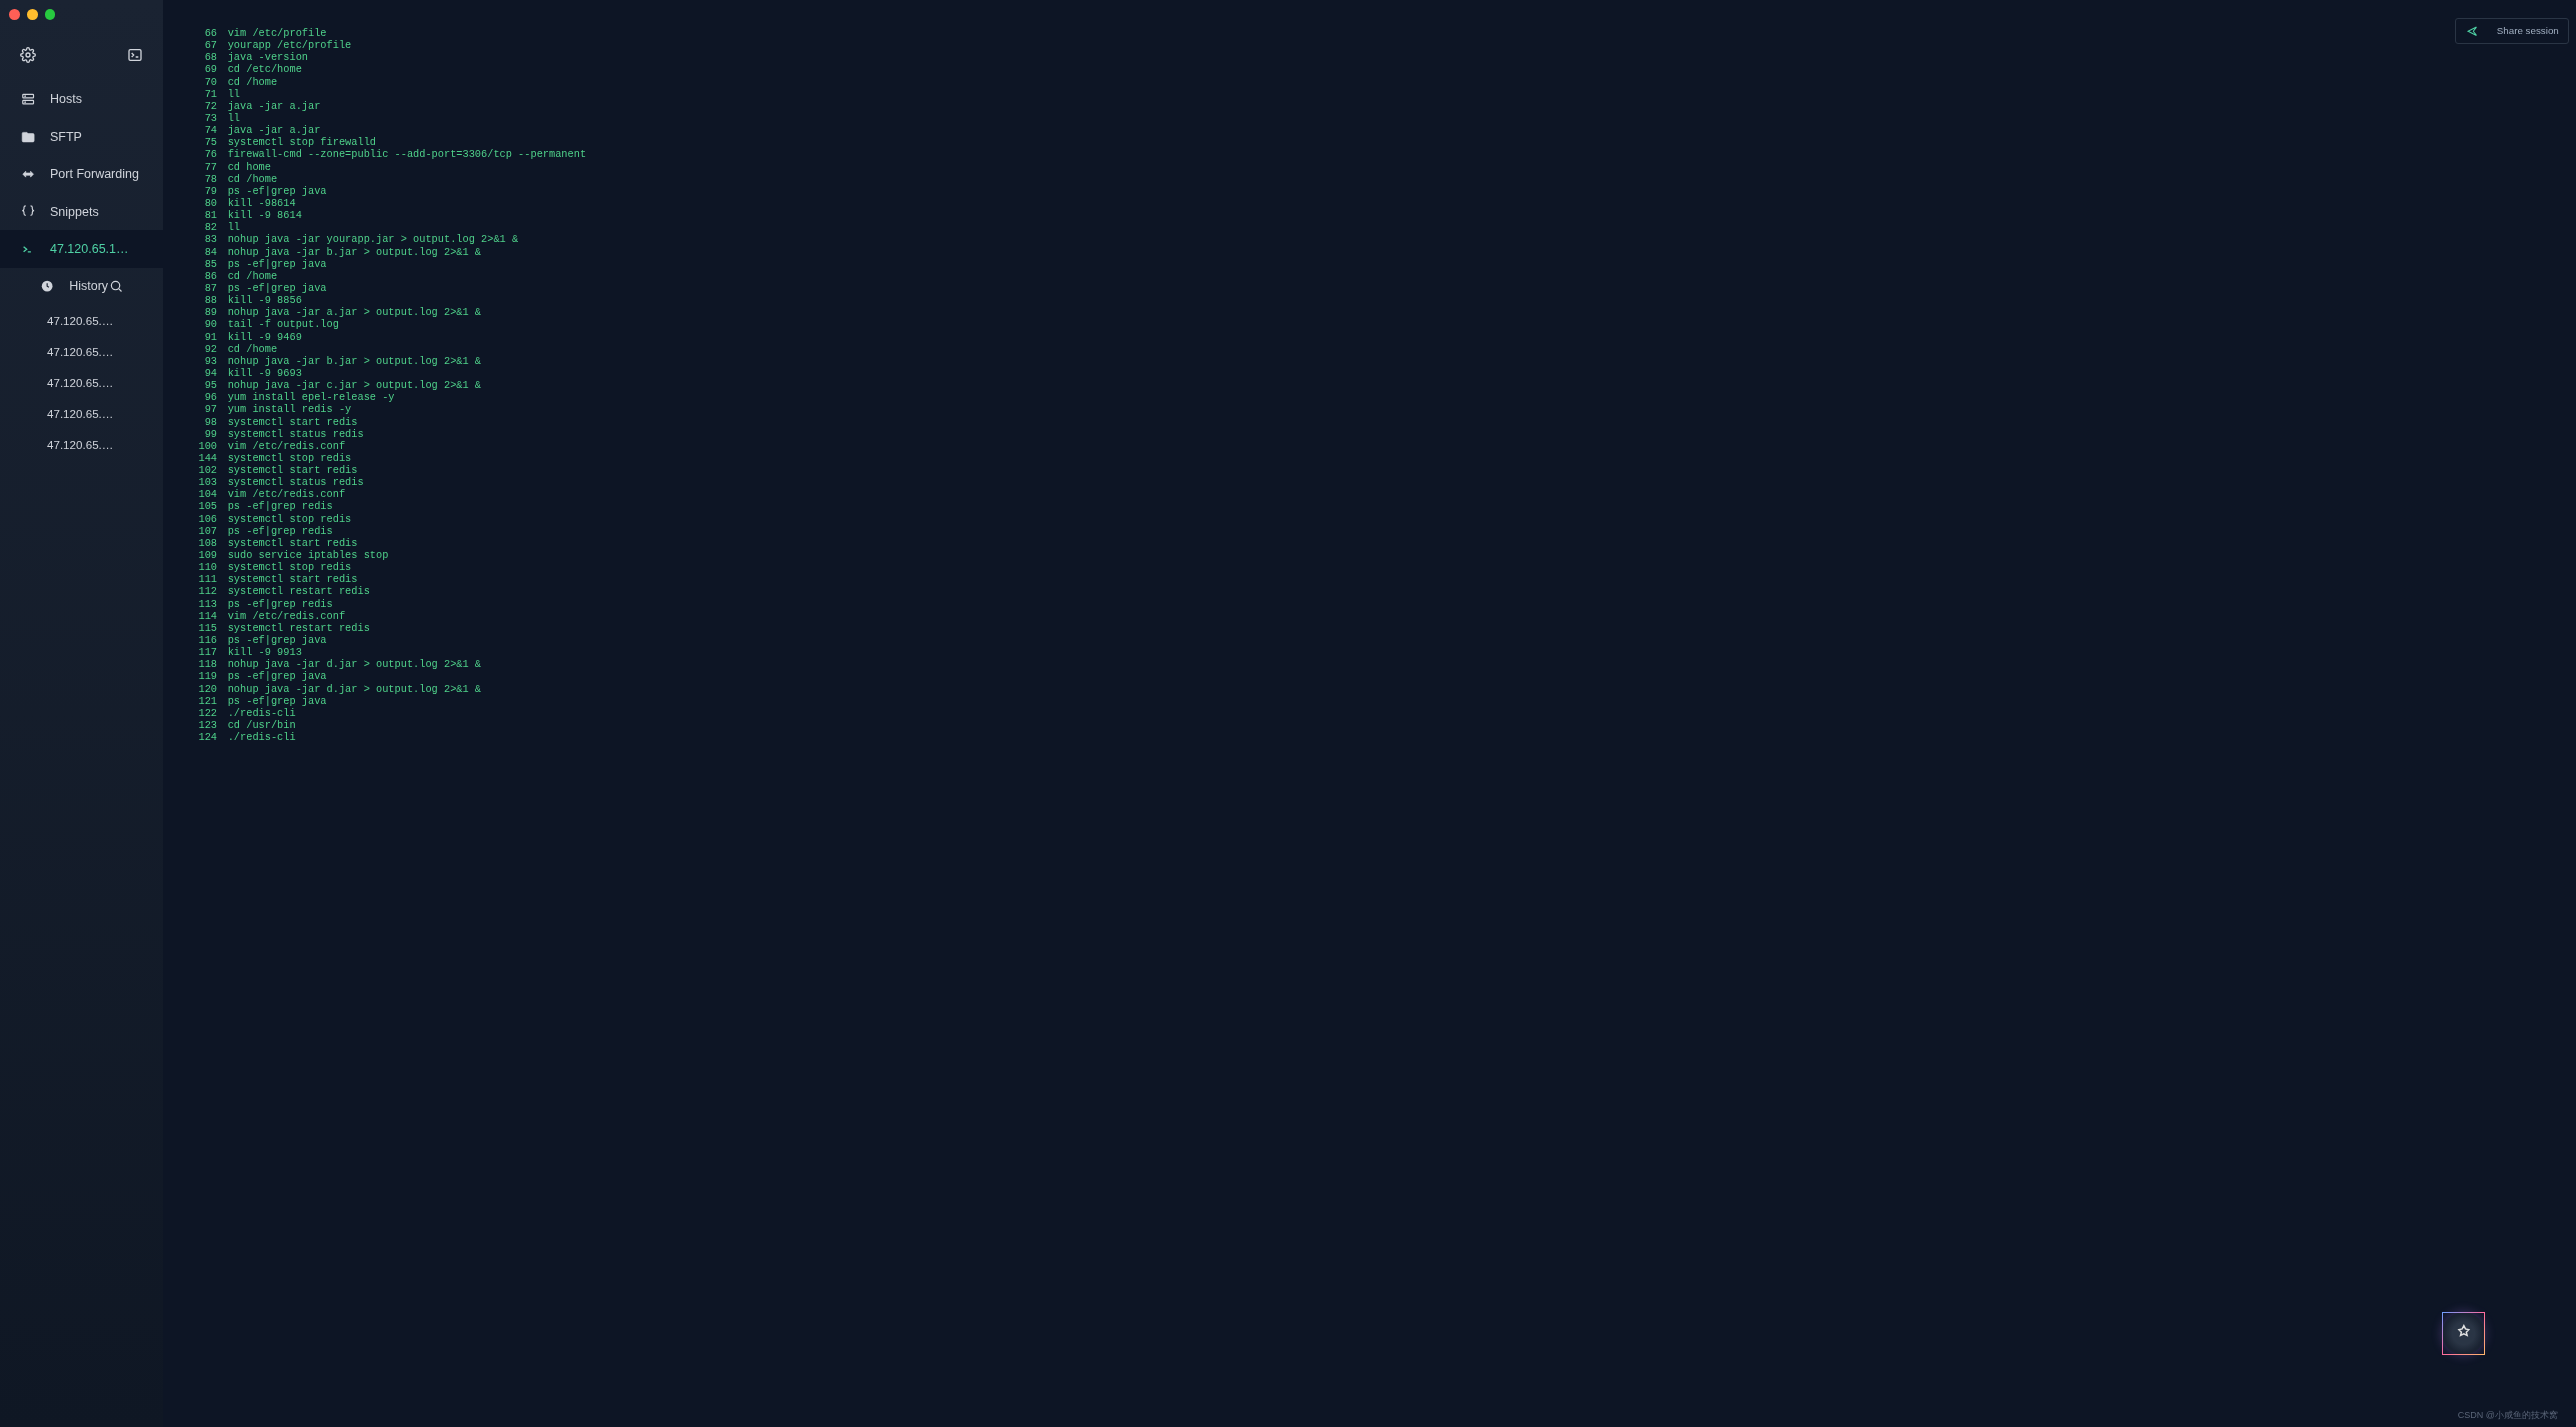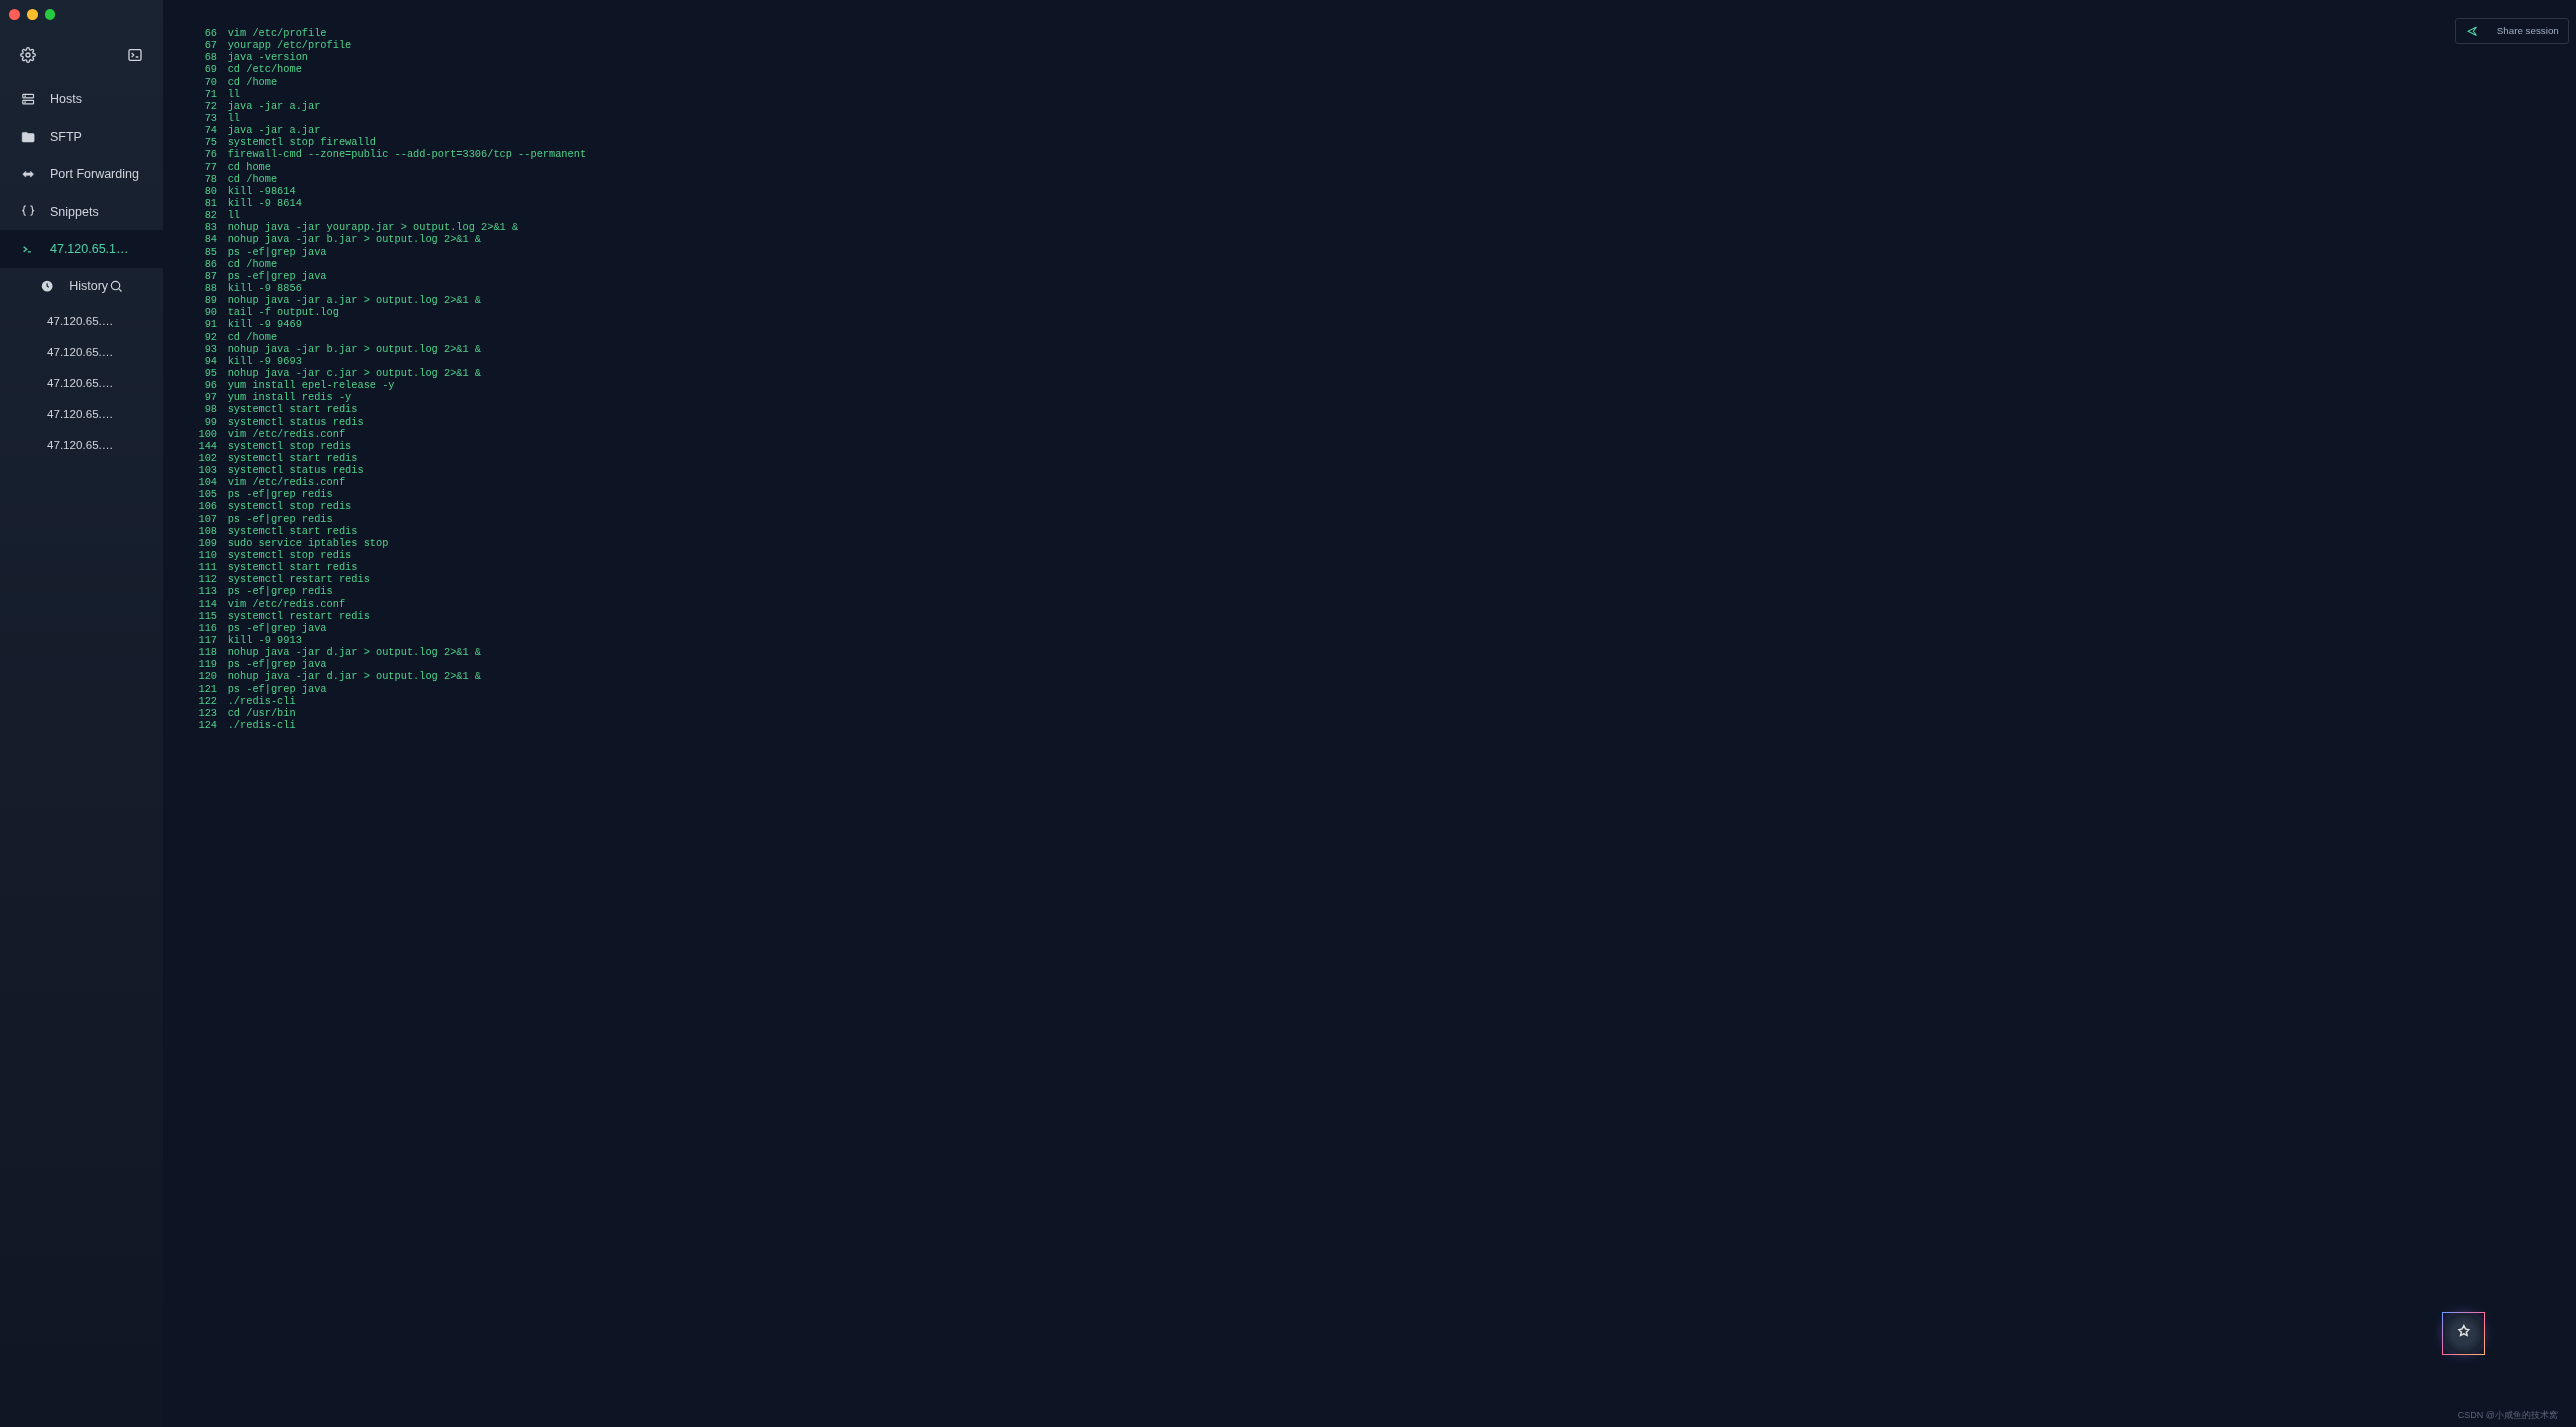--- a/index.html
+++ b/index.html
@@ -281,20 +281,21 @@
       <div class="term-line"><span class="ln">69</span><span>cd /etc/home</span></div>
       <div class="term-line"><span class="ln">70</span><span>cd /home</span></div>
       <div class="term-line"><span class="ln">71</span><span>ll</span></div>
       <div class="term-line"><span class="ln">72</span><span>java -jar a.jar</span></div>
       <div class="term-line"><span class="ln">73</span><span>ll</span></div>
       <div class="term-line"><span class="ln">74</span><span>java -jar a.jar</span></div>
       <div class="term-line"><span class="ln">75</span><span>systemctl stop firewalld</span></div>
       <div class="term-line"><span class="ln">76</span><span>firewall-cmd --zone=public --add-port=3306/tcp --permanent</span></div>
       <div class="term-line"><span class="ln">77</span><span>cd home</span></div>
       <div class="term-line"><span class="ln">78</span><span>cd /home</span></div>
+      <div class="term-line"><span class="ln">79</span><span>ps -ef|grep java</span></div>
       <div class="term-line"><span class="ln">80</span><span>kill -98614</span></div>
       <div class="term-line"><span class="ln">81</span><span>kill -9 8614</span></div>
       <div class="term-line"><span class="ln">82</span><span>ll</span></div>
       <div class="term-line"><span class="ln">83</span><span>nohup java -jar yourapp.jar &gt; output.log 2&gt;&amp;1 &amp;</span></div>
       <div class="term-line"><span class="ln">84</span><span>nohup java -jar b.jar &gt; output.log 2&gt;&amp;1 &amp;</span></div>
       <div class="term-line"><span class="ln">85</span><span>ps -ef|grep java</span></div>
       <div class="term-line"><span class="ln">86</span><span>cd /home</span></div>
       <div class="term-line"><span class="ln">87</span><span>ps -ef|grep java</span></div>
       <div class="term-line"><span class="ln">88</span><span>kill -9 8856</span></div>
       <div class="term-line"><span class="ln">89</span><span>nohup java -jar a.jar &gt; output.log 2&gt;&amp;1 &amp;</span></div>

